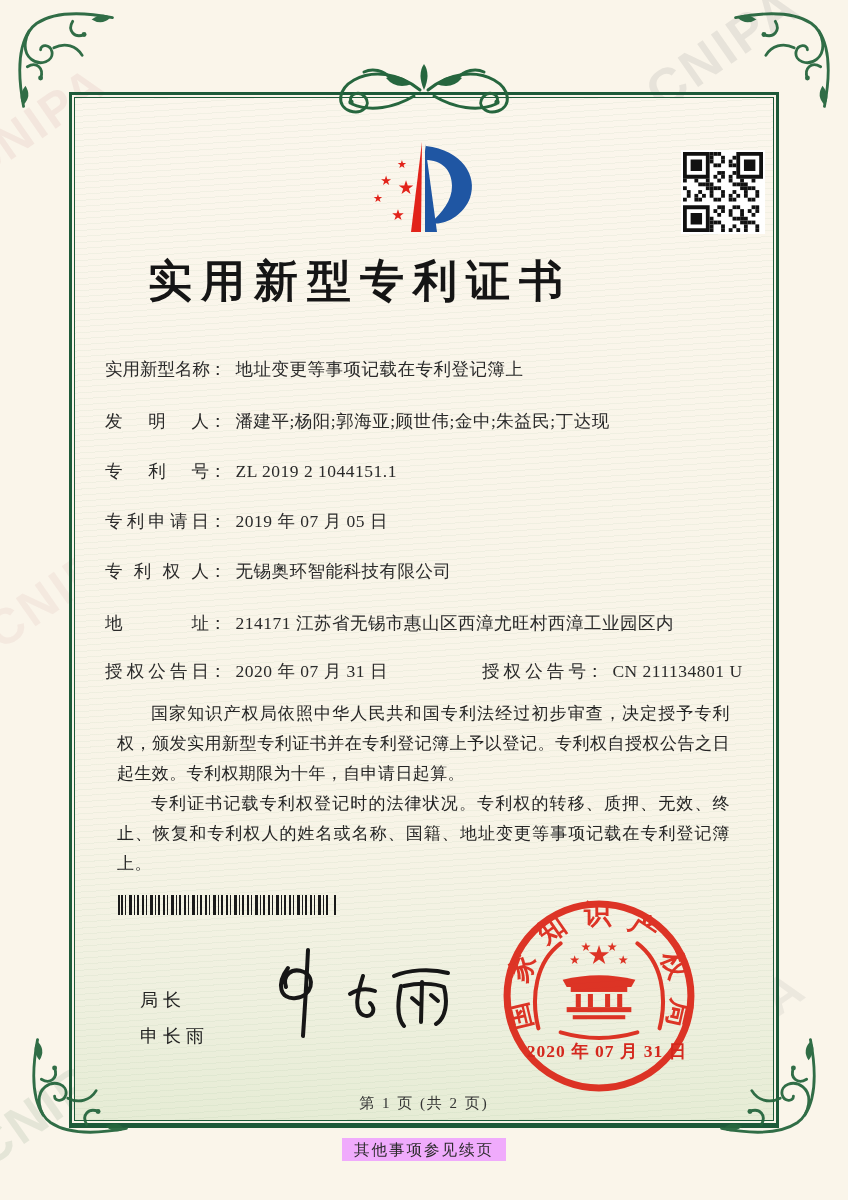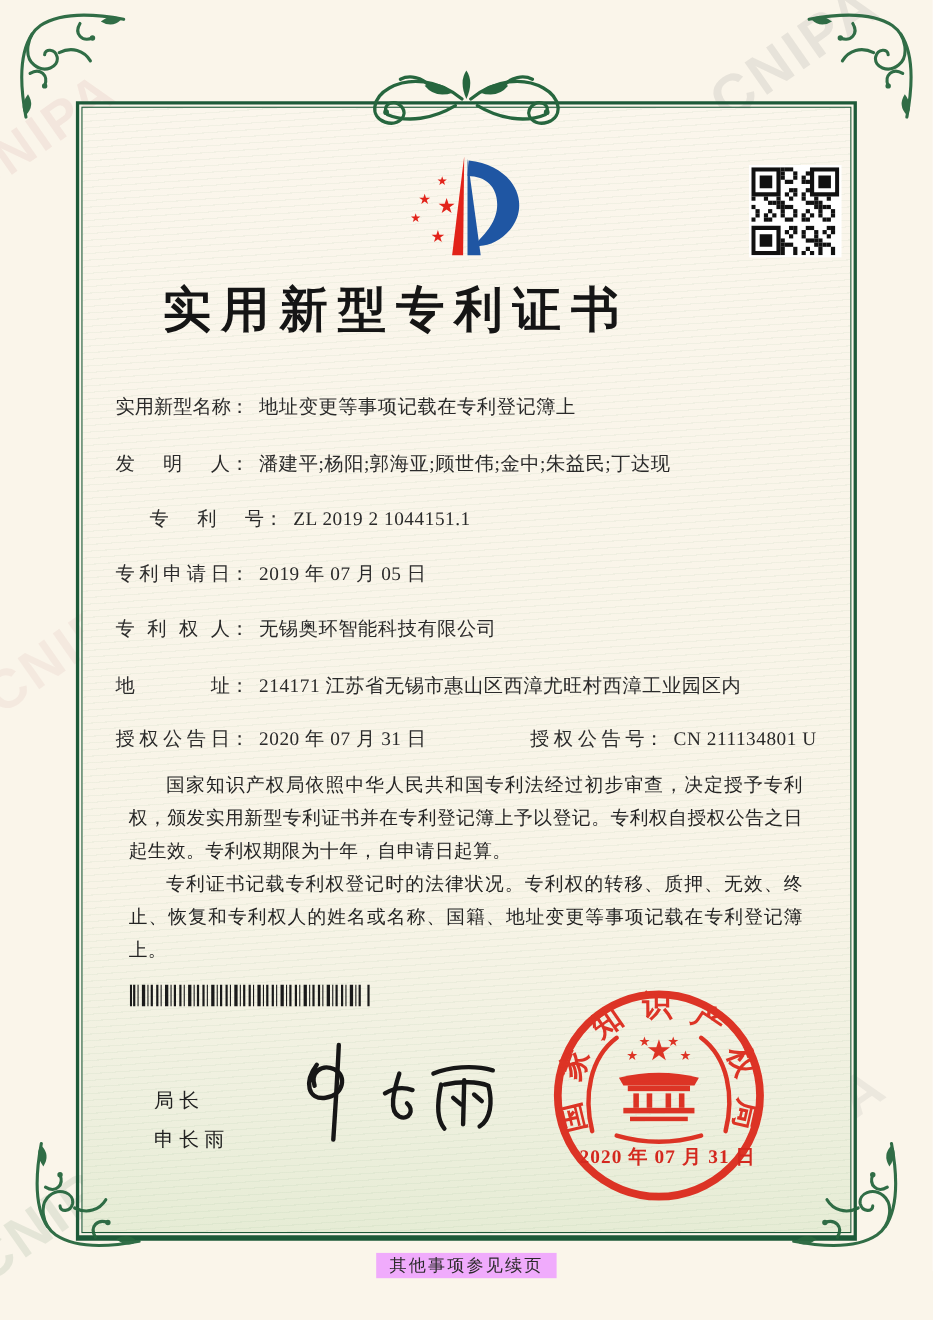--- a/index.html
+++ b/index.html
@@ -38,21 +38,21 @@
   .logo{position:absolute; left:352px; top:130px; width:140px; height:128px;}
   .qr{position:absolute; left:681px; top:150px; width:80px; height:80px; background:#fff; padding:2px;}
   .title{position:absolute; left:0; top:252px; width:720px; text-align:center;
          font-size:44px; font-weight:bold; letter-spacing:9px; color:#151515;}
   
   .row{position:absolute; left:105px; font-size:17.5px; white-space:nowrap; color:#2a2a2a;}
   .flabel{display:inline-block; width:104px; text-align:justify; text-align-last:justify; -moz-text-align-last:justify;}
   .colon{margin-right:9px;}
   .fvalue{letter-spacing:.5px;}
   .pair2{margin-left:94px;}
-  .r0{top:357px;} .r1{top:409px;} .r2{top:459px;margin-left:31px;} .r3{top:509px;}
+  .r0{top:357px;} .r1{top:409px;} .r2{top:459px;} .r3{top:509px;}
   .r4{top:559px;} .r5{top:611px;} .r6{top:659px;}
   
   .paras{position:absolute; left:117px; top:699px; width:613px;
          font-size:17px; line-height:30px; text-align:justify; color:#242424; letter-spacing:.4px;}
   .paras p{margin:0; text-indent:2em;}
   
   .barcode{position:absolute; left:118px; top:895px; width:220px; height:20px;}
   .sig-label{position:absolute; left:140px; font-size:18px; letter-spacing:5px; color:#222;margin-top:16px;}
   .sl1{top:972px;} .sl2{top:1008px;}
   .signature{position:absolute; left:246px; top:942px; width:218px; height:98px;}
@@ -391,15 +391,16 @@
       <rect x="72" y="117" width="52" height="4"></rect>
     </g>
     <g fill="none" stroke="#dc2a1c" stroke-width="4" stroke-linecap="round">
       <path d="M38,130 C30,98 36,64 60,46"></path>
       <path d="M158,130 C166,98 160,64 136,46"></path>
       <path d="M60,134 Q98,145 136,134"></path>
     </g>
   </svg>
   <div class="seal-date">2020 年 07 月 31 日</div>
 
+  <div class="page-info">第 1 页 (共 2 页)</div>
   <div class="cont-note"><span>其他事项参见续页</span></div>
 
 </div>
 
 </body></html>

